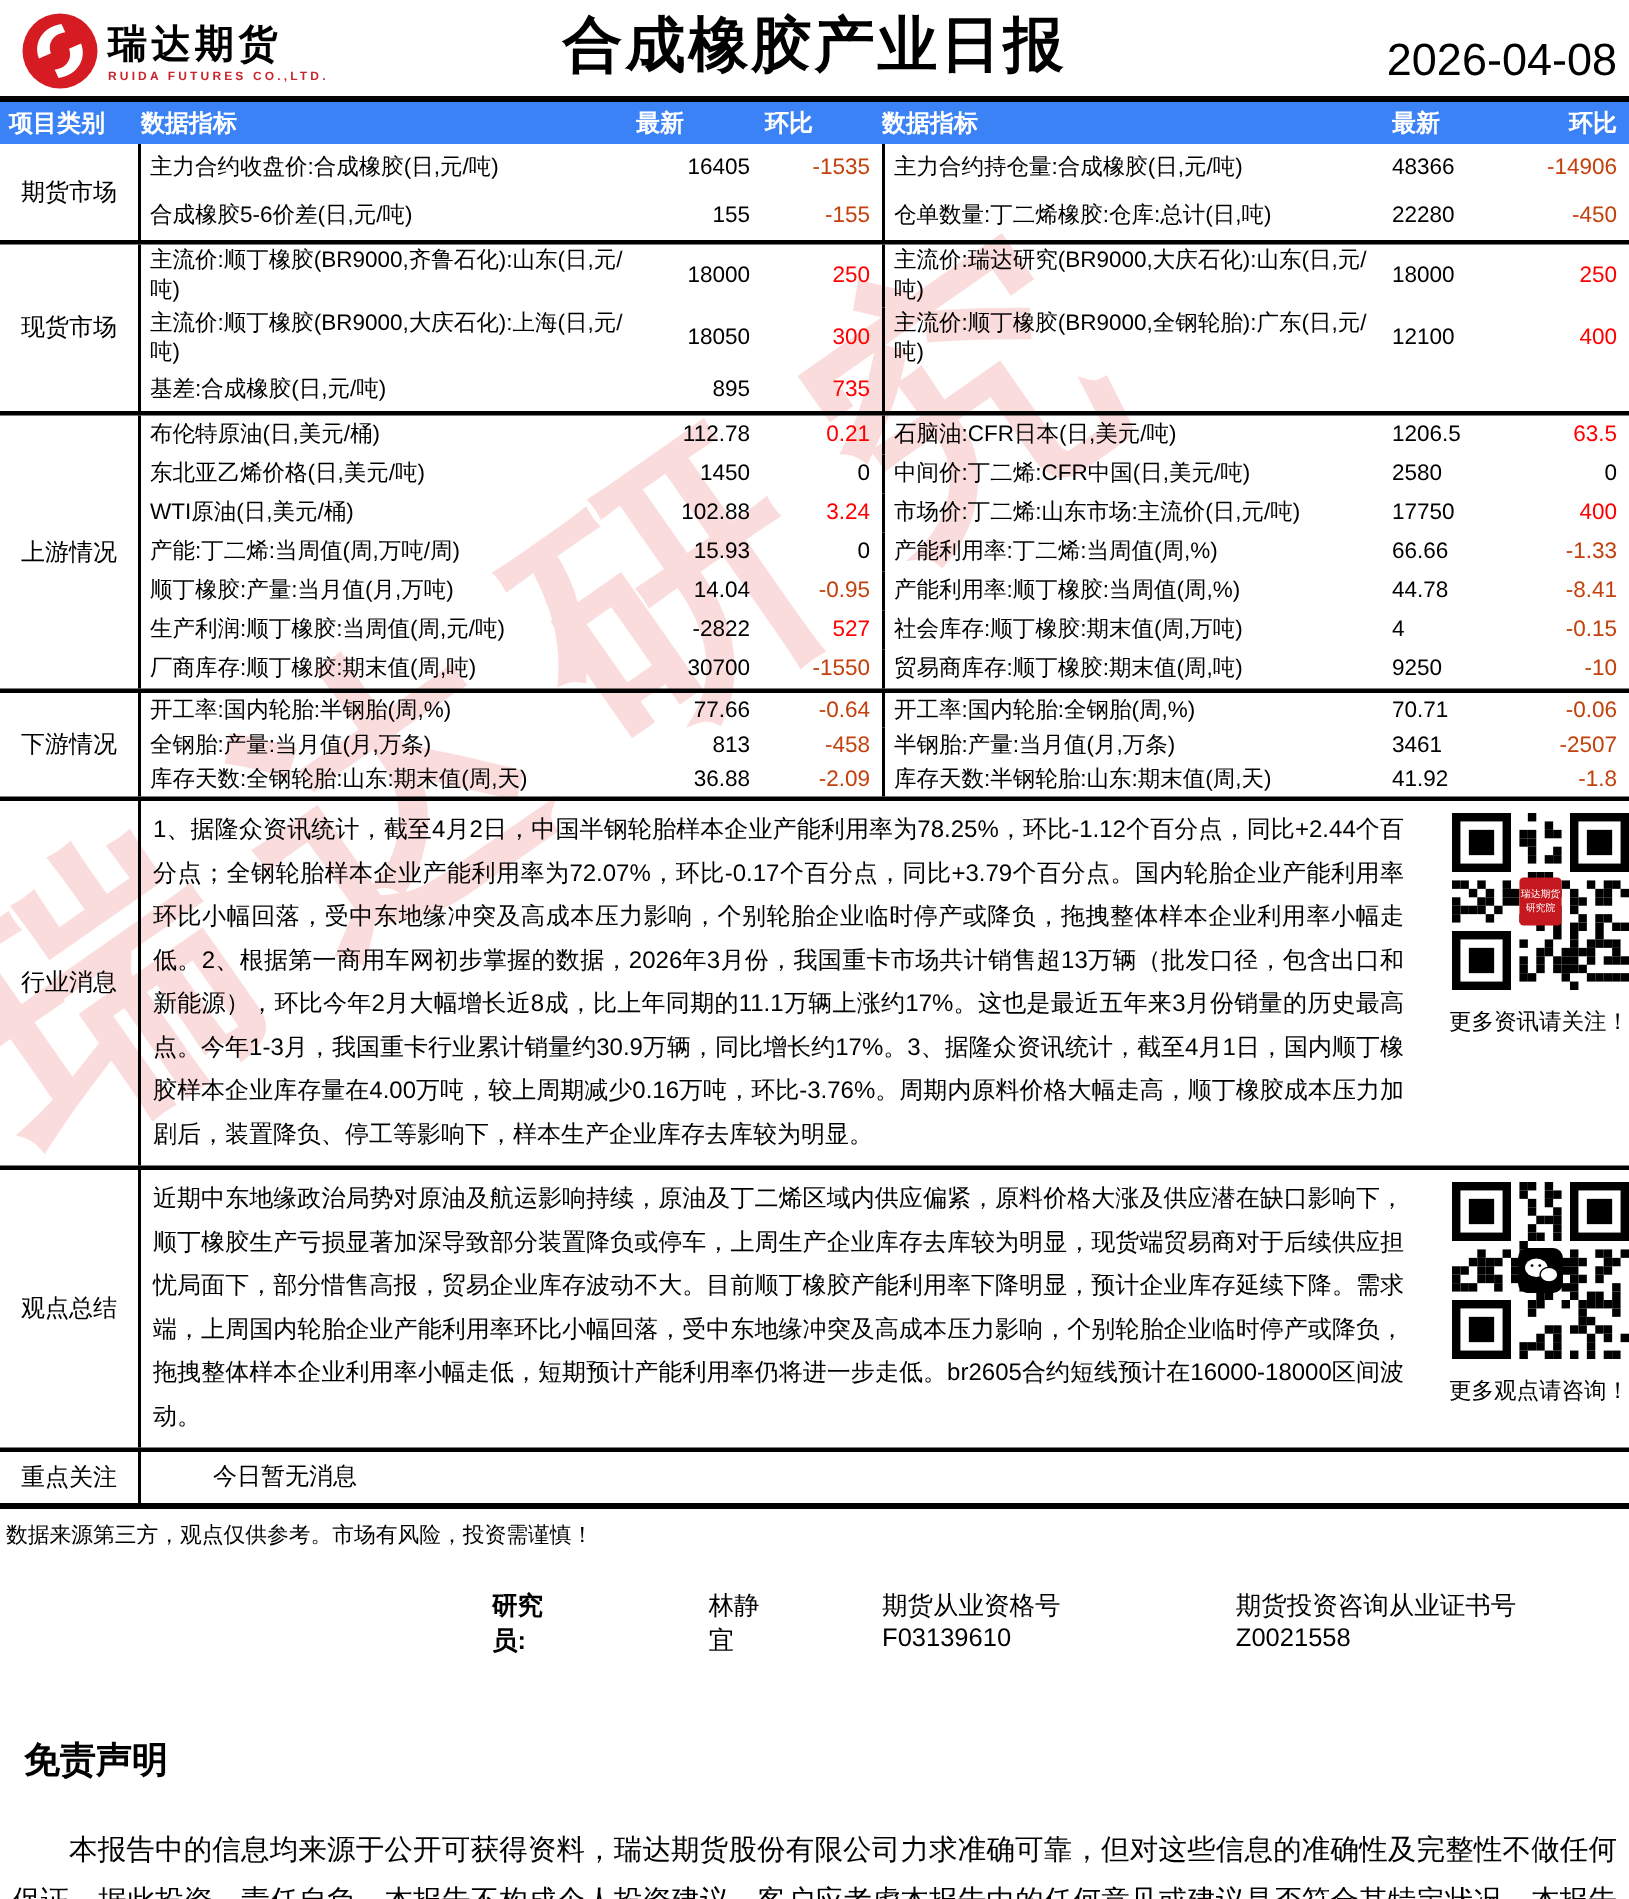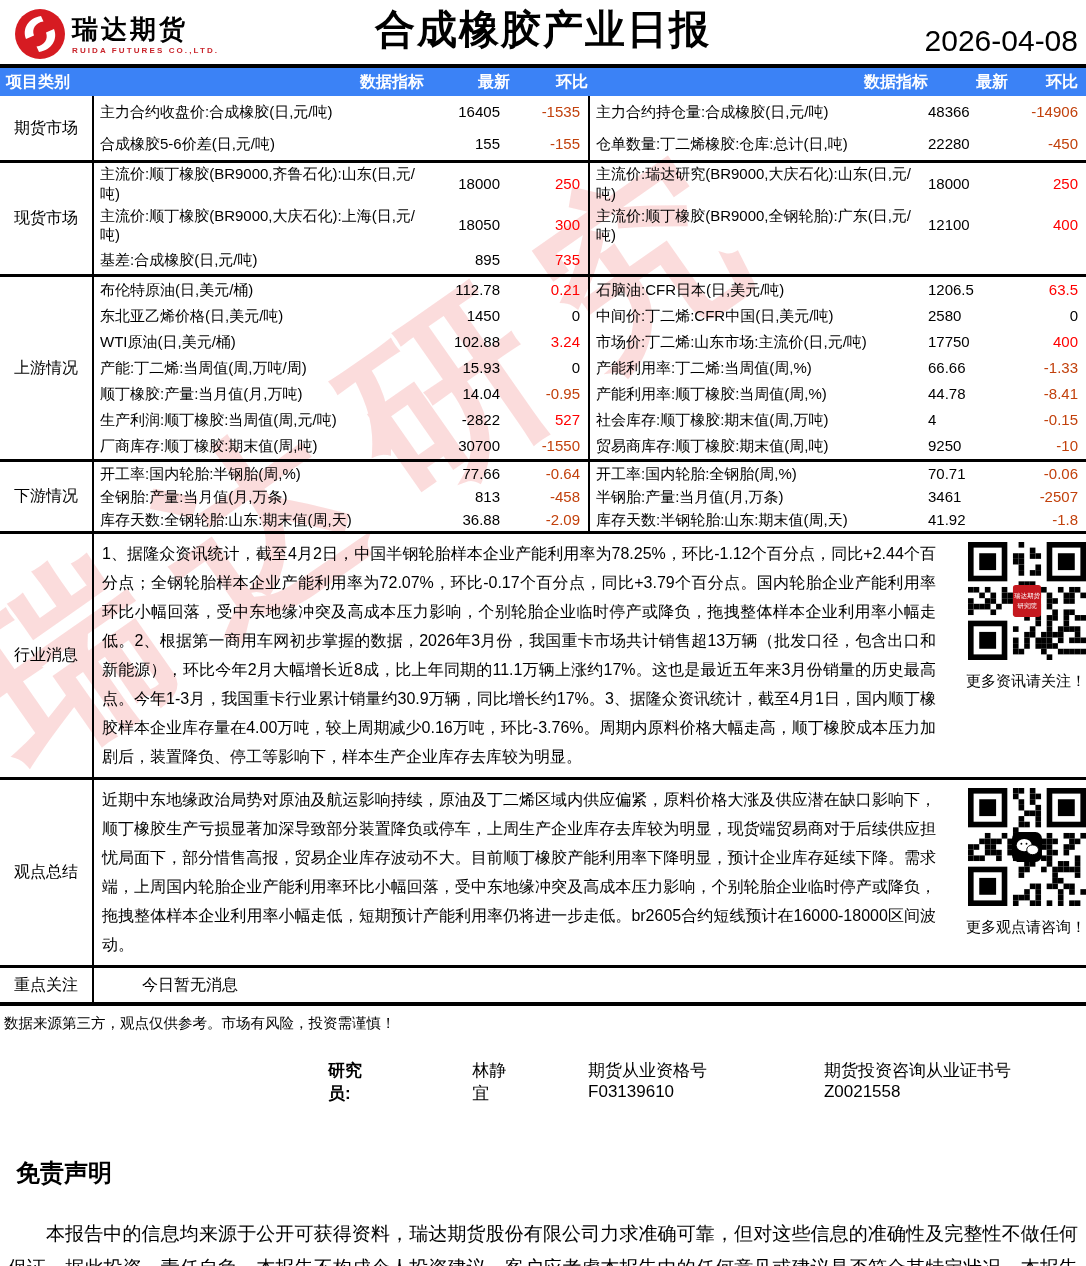--- a/index.html
+++ b/index.html
@@ -23,21 +23,21 @@
   .logo-mark { width:52px; height:52px; }
   .logo-txt { margin-left:6px; display:flex; flex-direction:column; }
   .logo-cn { font-size:26px; font-weight:bold; letter-spacing:3px; line-height:30px; }
   .logo-en { font-size:8px; letter-spacing:2.1px; color:#c9252c; font-weight:bold; margin-top:2px; }
   .title { position:absolute; left:0; right:0; top:2px; text-align:center; font-size:40px; font-weight:900; letter-spacing:2px; }
   .rdate { position:absolute; right:8px; top:24px; font-size:30px; }
 
   
   .rtable { border-top:4px solid #000; border-bottom:4px solid #000; }
   .thead { display:flex; background:#3b82f6; color:#fff; font-weight:bold; font-size:16px; height:28px; align-items:center; }
-  .th { text-align:right; }
+  .th { text-align:left; }
   .th.cat { width:94px; text-align:left; padding-left:6px; }
   .th.lind { width:330px; }
   .th.llat { width:86px; }
   .th.lchg { width:78px; }
   .th.rind { width:340px; }
   .th.rlat { width:80px; }
   .th.rchg { flex:1; text-align:right; padding-right:8px; }
 
   .section, .msection { display:flex; border-top:3px solid #000; }
   .section:first-of-type { border-top:none; }

